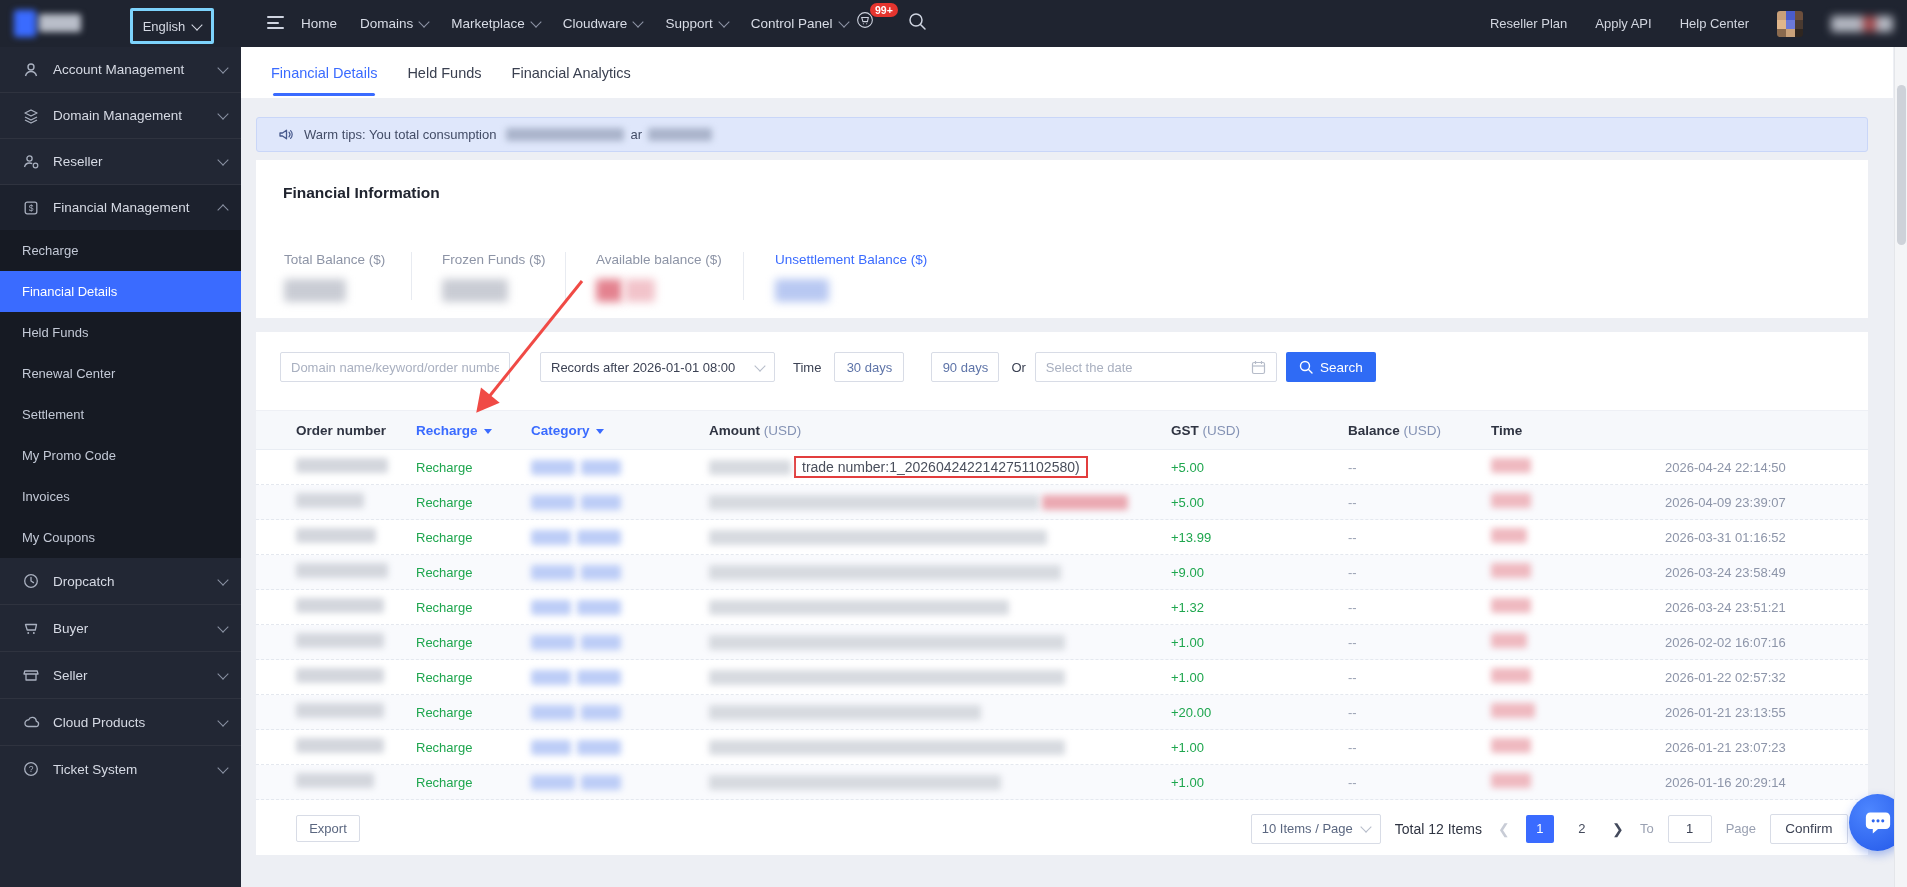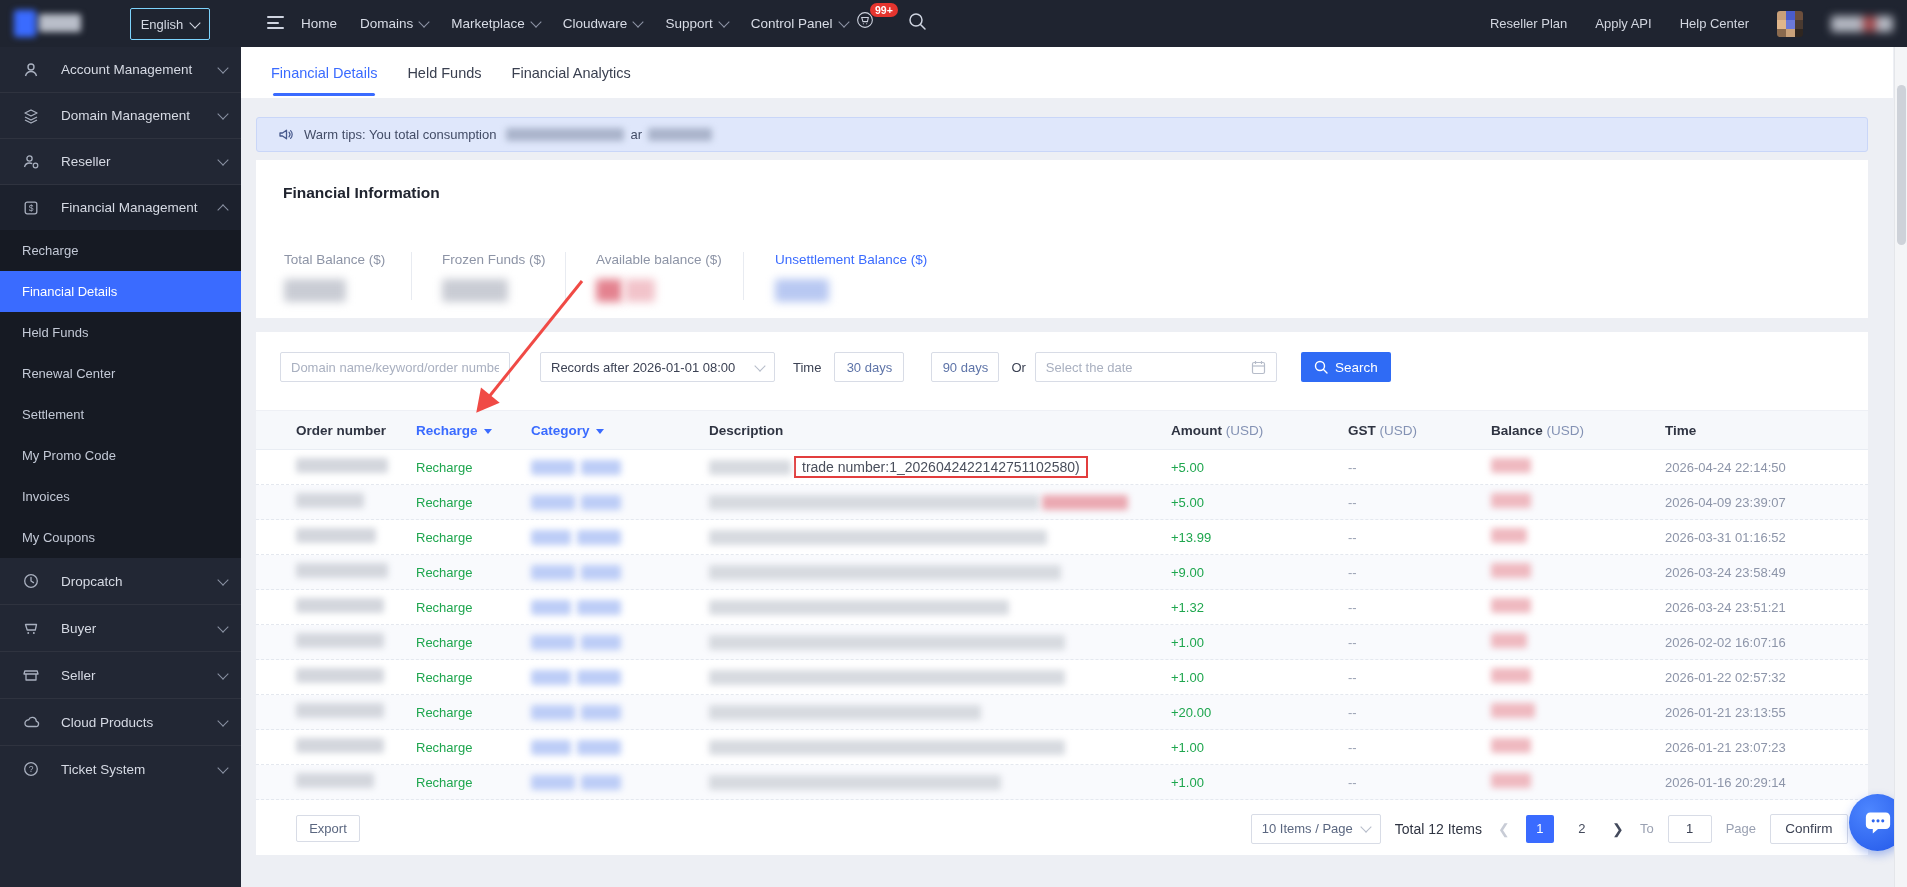--- a/index.html
+++ b/index.html
@@ -4,21 +4,21 @@
 <style>
   html,body{margin:0;padding:0;background:#dfe1e6;}
   .screen{position:relative;width:1907px;height:887px;background:#edeff4;overflow:hidden;
           font-family:"Liberation Sans",sans-serif;font-size:13px;color:#3c4254;}
   
   .navbar{position:absolute;left:0;top:0;width:1907px;height:47px;background:#1f2430;color:#cfd4e0;}
   .nv{position:absolute;top:0;height:47px;display:flex;align-items:center;}
   .logo-blur{position:absolute;left:14px;top:10px;width:70px;height:27px;display:flex;gap:3px;filter:blur(3px);}
   .logo-blur .b1{width:22px;height:27px;background:#3a6bff;border-radius:3px;}
   .logo-blur .b2{width:42px;height:18px;margin-top:4px;background:#b9bec9;border-radius:2px;}
-  .lang-box{position:absolute;left:130px;top:8px;width:78px;height:30px;border:1px solid #7dd3fc;border-radius:2px;
+  .lang-box{position:absolute;left:130px;top:8px;width:78px;height:30px;border:3px solid #7dd3fc;border-radius:2px;
             display:flex;align-items:center;justify-content:center;gap:8px;color:#d5d9e3;cursor:pointer;}
   .chev{width:7px;height:7px;border-right:1.5px solid currentColor;border-bottom:1.5px solid currentColor;
         display:inline-block;transform:rotate(45deg);margin-top:-3px;flex:none;}
   .chev.up{transform:rotate(-135deg);margin-top:4px;}
   .burger{position:absolute;left:267px;top:16px;width:17px;height:14px;}
   .burger i{display:block;height:2px;background:#cfd4e0;margin-bottom:3.5px;border-radius:1px;}
   .burger i:nth-child(2){width:70%;}
   .nav-menu{left:301px;gap:23px;}
   .nav-item{display:flex;align-items:center;gap:7px;cursor:pointer;color:#d8dce6;font-size:13.5px;}
   .nav-item .chev{color:#8e95a6;}
@@ -26,21 +26,21 @@
   .badge{position:absolute;left:14px;top:-8px;background:#e5342e;color:#fff;font-size:10.5px;font-weight:bold;
          padding:1px 5px;border-radius:8px;line-height:12px;}
   .nav-right{right:14px;left:auto;gap:28px;color:#d2d6e0;}
   .avatar-px{width:26px;height:26px;border-radius:3px;overflow:hidden;flex:none;}
   .name-blur{width:62px;height:16px;border-radius:2px;filter:blur(4px);
              background:linear-gradient(90deg,#b4b8c2 0 52%,#a14a4e 52% 72%,#b4b8c2 72%);}
   
   .sidebar{position:absolute;left:0;top:47px;width:241px;height:840px;background:#222734;color:#d6dae4;}
   .side-item{height:45px;display:flex;align-items:center;padding:0 14px 0 22px;gap:13px;cursor:pointer;
              border-bottom:1px solid rgba(255,255,255,.06);font-size:13.5px;}
-  .side-item .lbl{flex:1;margin-left:8px;}
+  .side-item .lbl{flex:1;}
   .side-item .chev{color:#8a92a3;}
   .side-item.parent-open{background:#1c212d;border-bottom:none;}
   .subpanel{background:#161a23;}
   .sub-item{height:41px;display:flex;align-items:center;padding-left:22px;color:#c3c9d6;cursor:pointer;font-size:13px;}
   .sub-item.active{background:#3a6bff;color:#fff;}
   .icon16{width:18px;height:18px;flex:none;}
   
   .tabbar{position:absolute;left:241px;top:47px;width:1652px;height:51px;background:#fff;display:flex;
           align-items:center;gap:30px;padding-left:30px;box-sizing:border-box;}
   .tab{position:relative;height:100%;display:flex;align-items:center;font-size:14.5px;color:#3a4050;cursor:pointer;}
@@ -337,40 +337,39 @@
       <span class="flabel" style="margin-left:12px;">Or</span>
       <div class="fbox sel" style="margin-left:9px;width:242px;color:#a9b0c0;">
         <span>Select the date</span>
         <svg width="15" height="15" viewBox="0 0 15 15">
           <rect x="1.5" y="2.5" width="12" height="11" rx="1.5" fill="none" stroke="#b6bcc9" stroke-width="1.2"></rect>
           <line x1="1.5" y1="6" x2="13.5" y2="6" stroke="#b6bcc9" stroke-width="1.2"></line>
           <line x1="4.5" y1="1" x2="4.5" y2="4" stroke="#b6bcc9" stroke-width="1.2"></line>
           <line x1="10.5" y1="1" x2="10.5" y2="4" stroke="#b6bcc9" stroke-width="1.2"></line>
         </svg>
       </div>
-      <button class="search-btn" style="margin-left:24px;align-items:center;">
+      <button class="search-btn" style="margin-left:9px;align-items:center;">
         <svg width="14" height="14" viewBox="0 0 14 14">
           <circle cx="6" cy="6" r="4.5" fill="none" stroke="#fff" stroke-width="1.4"></circle>
           <line x1="9.5" y1="9.5" x2="13" y2="13" stroke="#fff" stroke-width="1.4" stroke-linecap="round"></line>
         </svg>
         <span>Search</span>
       </button>
     </div>
 
     <div class="thead">
       <span>Order number</span>
       <span class="th-link">
           <span>Recharge</span>
           <span class="tri"></span>
         </span>
       <span class="th-link">
           <span>Category</span>
           <span class="tri"></span>
         </span>
-      <span>Description</span>
       <span><span>Amount</span> <span class="unit">(USD)</span></span>
       <span><span>GST</span> <span class="unit">(USD)</span></span>
       <span><span>Balance</span> <span class="unit">(USD)</span></span>
       <span>Time</span>
     </div>
 
     <div class="tbody">
       <div class="t-row">
         <span><i class="ob" style="width:92px;display:inline-block;"></i></span>
         <span class="green">Recharge</span>

